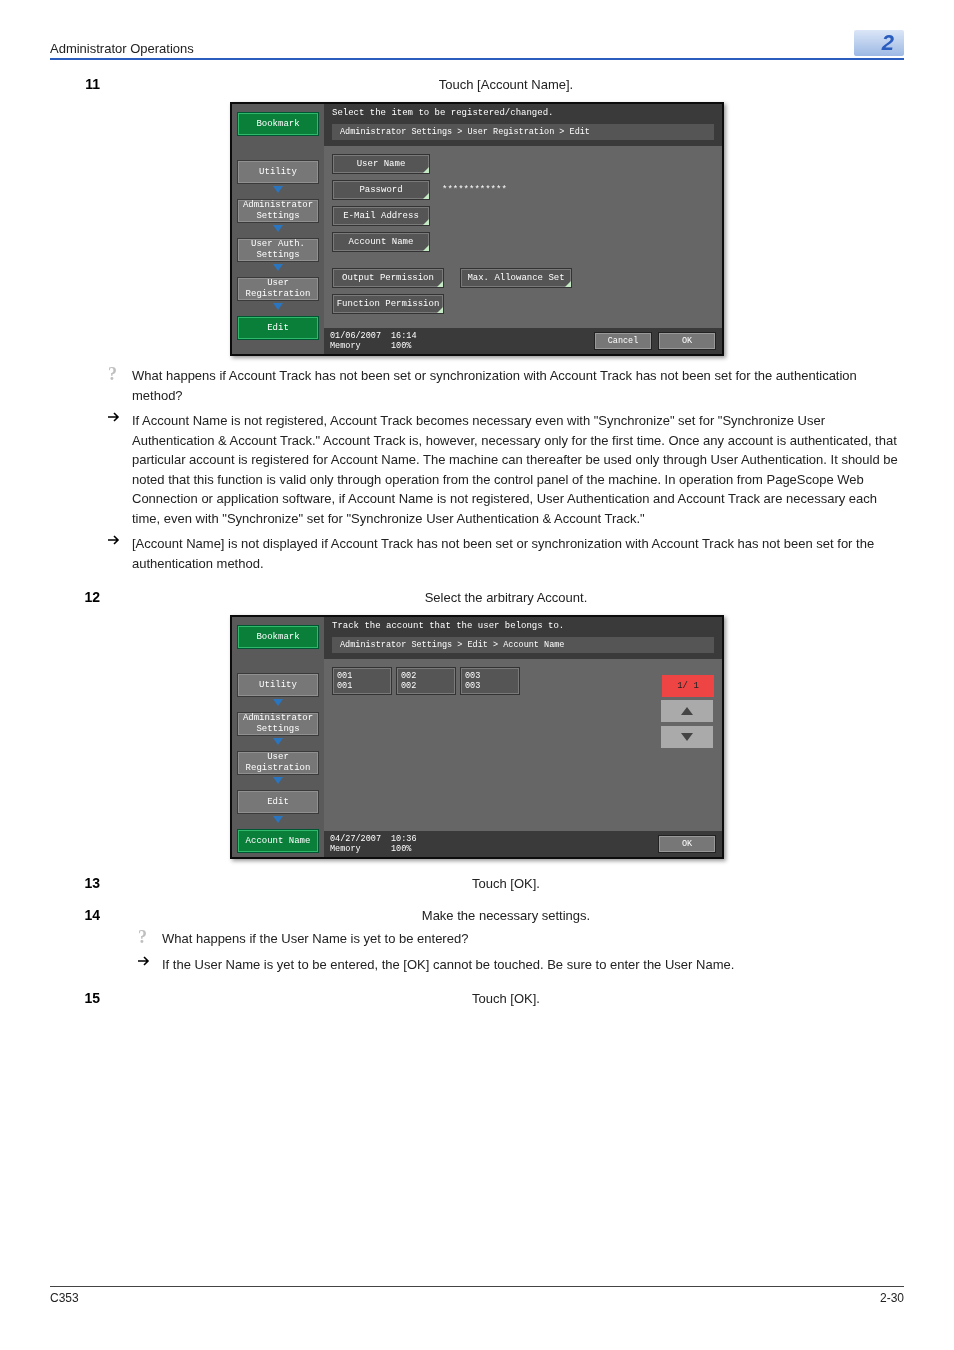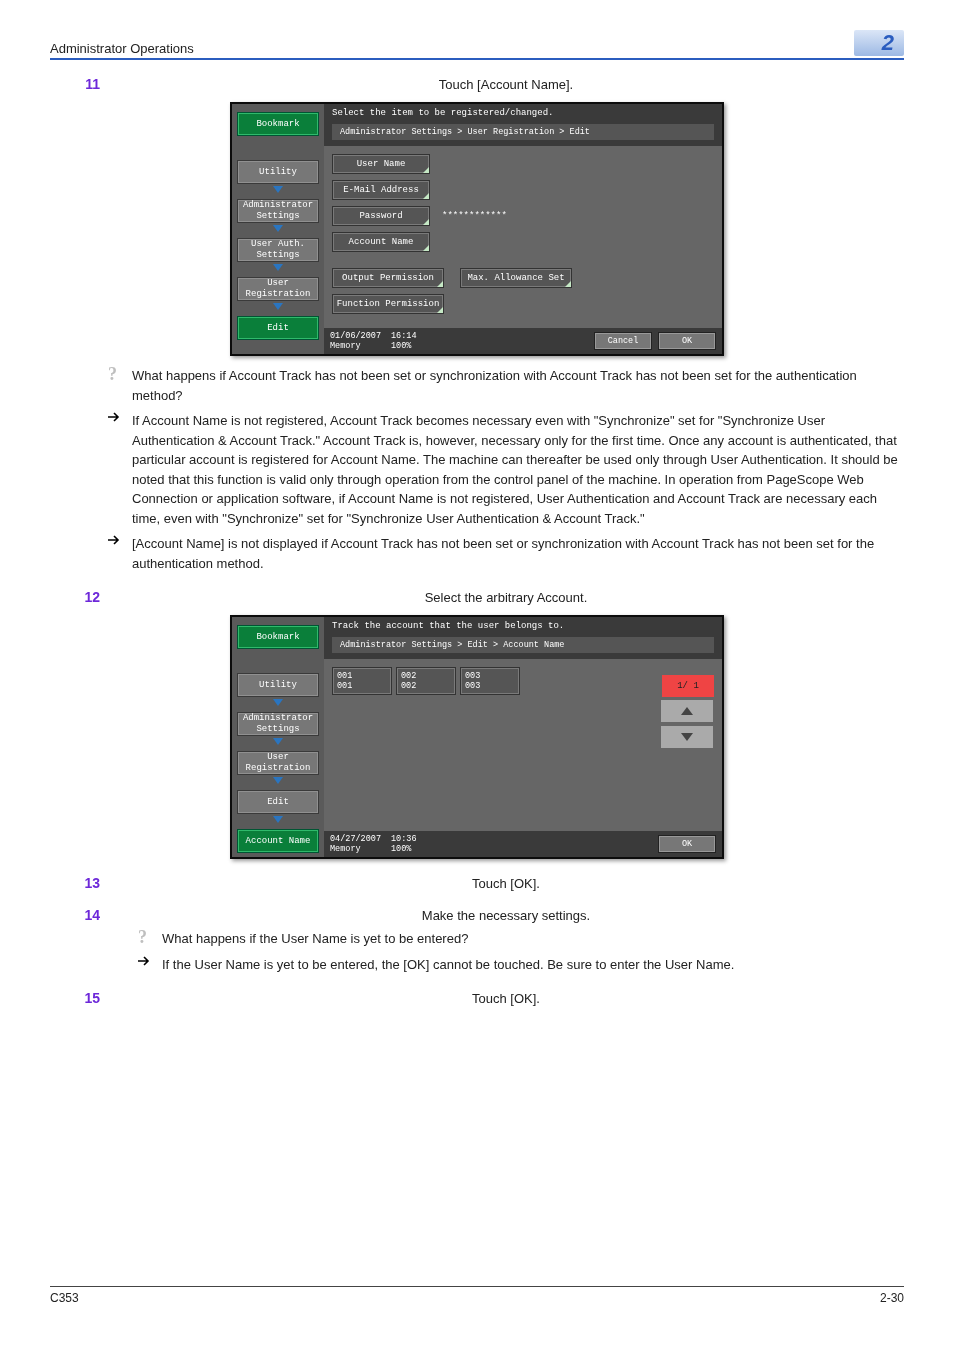--- a/index.html
+++ b/index.html
@@ -22,21 +22,21 @@
   .chapter-num {
     font-size: 22px;
     font-weight: bold;
     font-style: italic;
     color: #2b5dbf;
     background: linear-gradient(to bottom, #dbe6f7, #9db9e4);
     padding: 0px 10px 0px 28px;
     border-radius: 2px;
   }
   .step-row { display: flex; margin-top: 16px; }
-  .step-num { width: 50px; text-align: right; color: #6d28d9; font-weight: bold; font-size: 14px; padding-right: 8px;}
+  .step-num { width: 50px; text-align: right; color: #000000; font-weight: bold; font-size: 14px; padding-right: 8px;}
   .step-body { flex: 1; padding-top: 1px; text-align: center;}
   .bullet-row { display: flex; margin: 6px 0 0 58px; }
   .bullet-q, .bullet-a { width: 24px; text-align: left; font-family: Georgia, serif; }
   .bullet-q svg, .bullet-a svg { display: block; }
   .bullet-a { font-weight: bold; }
   .bullet-text { flex: 1; line-height: 1.5; }
   .panel-wrap { margin: 10px 0 10px 180px; }
   .panel {
     width: 490px;
     display: flex;
@@ -154,26 +154,26 @@
     <div class="panel-top">
       <span>Select the item to be registered/changed.</span>
       <div class="panel-bc">Administrator Settings &gt; User Registration &gt; Edit</div>
     </div>
     <div class="panel-body">
       <div class="fld-row">
             <div class="fld-btn corner">User Name</div>
             <div class="fld-val"></div>
           </div>
       <div class="fld-row">
+            <div class="fld-btn corner">Password</div>
+            <div class="fld-val">************</div>
+          </div>
+      <div class="fld-row">
             <div class="fld-btn corner">E-Mail Address</div>
             <div class="fld-val"></div>
-          </div>
-      <div class="fld-row">
-            <div class="fld-btn corner">Password</div>
-            <div class="fld-val">************</div>
           </div>
       <div class="fld-row">
             <div class="fld-btn corner">Account Name</div>
             <div class="fld-val"></div>
           </div>
       <div style="height:10px"></div>
       <div class="fld-row">
         <div class="fld-btn corner" style="width:110px">Output Permission</div>
         <div style="width:16px"></div>
         <div class="fld-btn corner" style="width:110px">Max. Allowance Set</div>

